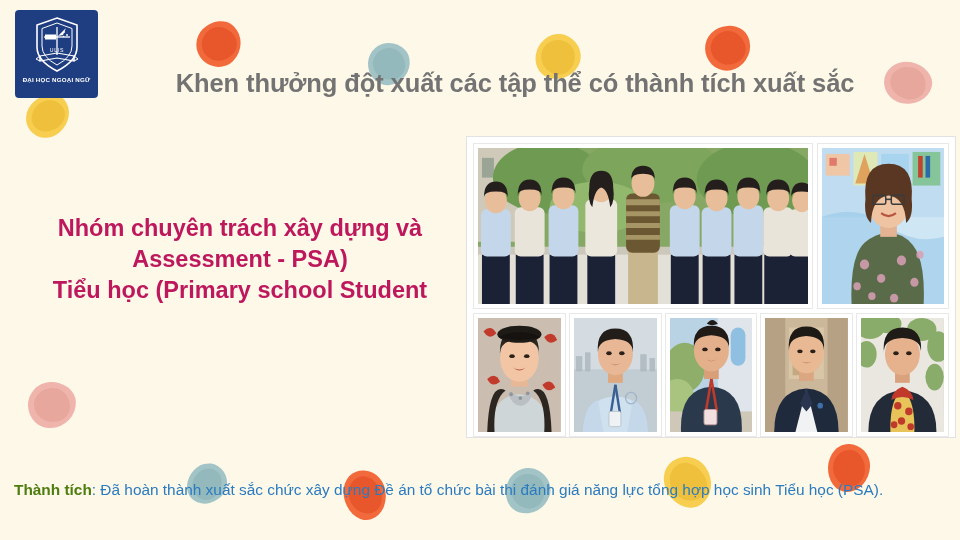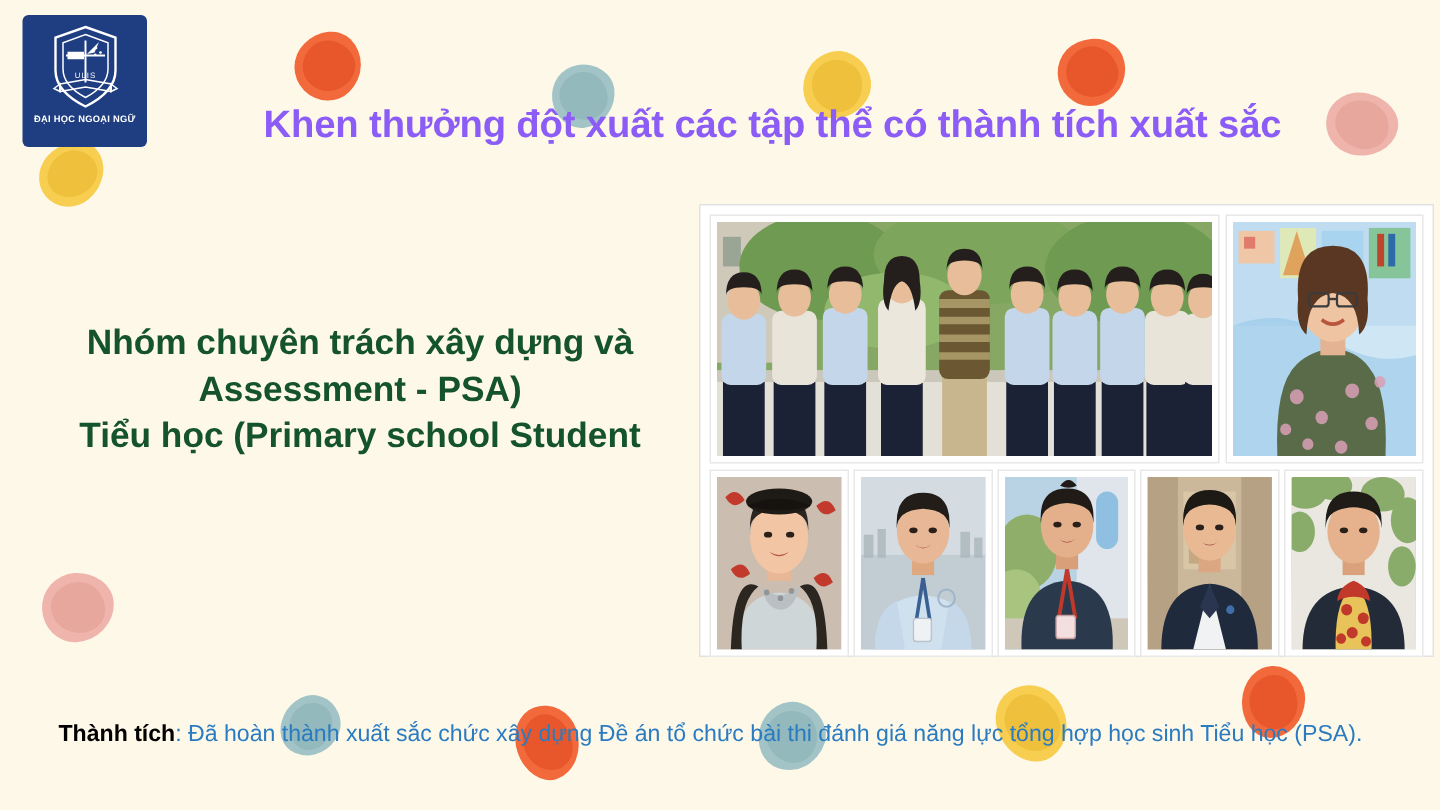--- a/index.html
+++ b/index.html
@@ -62,37 +62,37 @@
     white-space: nowrap;
   }
 
   
   #title {
     position: absolute;
     left: 120px;
     top: 69px;
     width: 790px;
     text-align: center;
-    color: #8b5cf6;
+    color: #737373;
     font-size: 25.5px;
     font-weight: bold;
     letter-spacing: -0.1px;
     line-height: 1.1;
     z-index: 4;
     white-space: nowrap;
   }
 
   
   #subject-text {
     position: absolute;
     left: 10px;
     top: 213px;
     width: 460px;
     text-align: center;
-    color: #14532d;
+    color: #be185d;
     font-size: 23.5px;
     font-weight: bold;
     line-height: 1.31;
     z-index: 4;
   }
 
   
   #collage {
     position: absolute;
     left: 467px;
@@ -156,23 +156,22 @@
     position: absolute;
     left: 14px;
     top: 478px;
     width: 935px;
     font-size: 15.4px;
     line-height: 1.55;
     color: #2A7BC0;
     z-index: 4;
   }
   #achievement .label {
-    color: #000000;
+    color: #4d7c0f;
     font-weight: bold;
-    margin-left: 25px;
   }
   #achievement .colon { color: #2A7BC0; }
 </style>
 </head>
 <body>
 
 <div id="slide">
 
   <div id="blob-layer">
       <div class="blob" style="left: 196px; top: 22px; width: 46px; height: 44px; background: rgb(242, 105, 59); transform: rotate(-45deg);">

